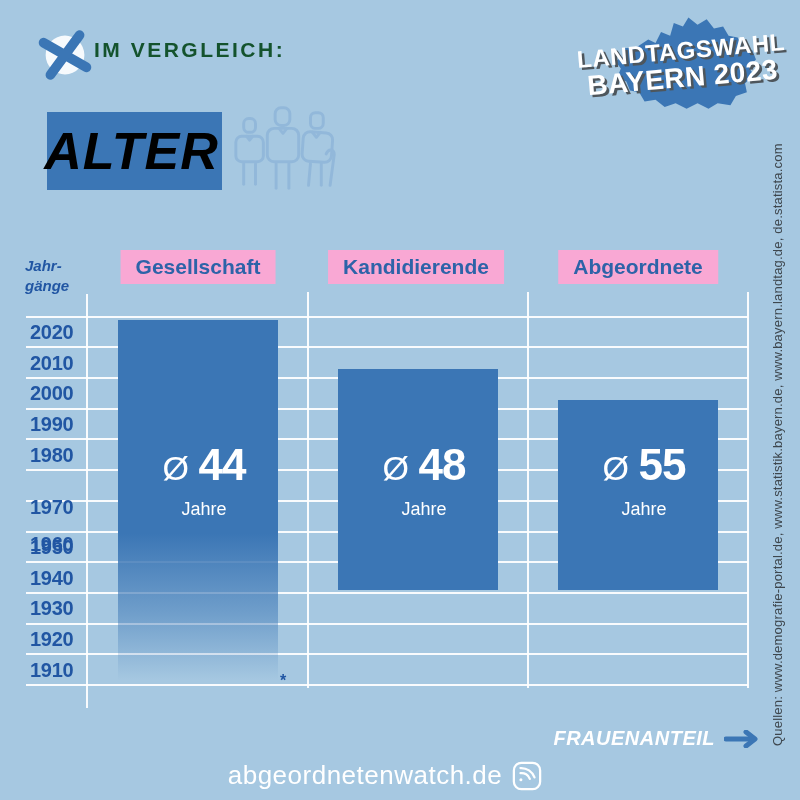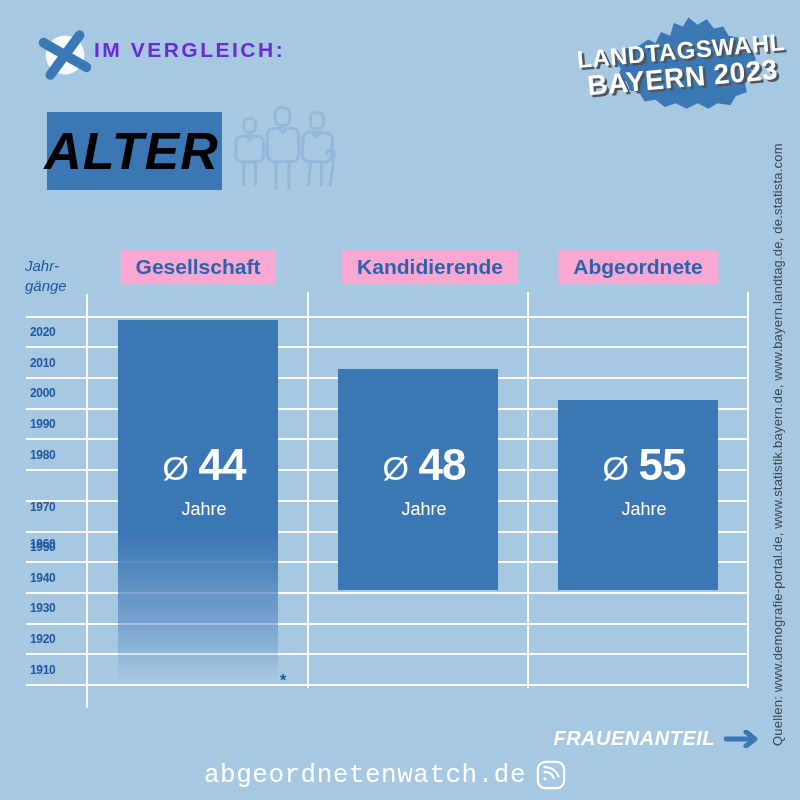--- a/index.html
+++ b/index.html
@@ -1,56 +1,56 @@
 <!DOCTYPE html>
 <html><head>
 <meta charset="utf-8">
 <style>
   html,body{margin:0;padding:0;background:#8fa8bc;}
   .canvas{position:relative;width:800px;height:800px;background:#a6c8e1;overflow:hidden;
           font-family:"Liberation Sans", sans-serif;}
   
   .x-logo{position:absolute;left:34px;top:24px;width:62px;height:62px;}
-  .kicker{position:absolute;left:94px;top:38px;color:#6d28d9;font-size:21px;font-weight:700;
+  .kicker{position:absolute;left:94px;top:38px;color:#14532d;font-size:21px;font-weight:700;
           letter-spacing:2.5px;}
   .badge{position:absolute;left:590px;top:12px;width:195px;height:105px;}
   .badge svg{position:absolute;left:0;top:0;}
   .badge-text{position:absolute;left:-12px;right:0;top:26px;text-align:center;color:#ffffff;
               transform:rotate(-5deg);font-weight:700;line-height:1.05;
               text-shadow:2.5px 2.5px 0 #4e565c;}
   .badge-line1{font-size:24px;letter-spacing:0.5px;}
   .badge-line2{font-size:28px;letter-spacing:0.5px;}
   
   .title-box{position:absolute;left:47px;top:112px;width:175px;height:78px;background:#3b76b5;
              display:flex;align-items:center;justify-content:center;}
   .title-box span{color:#000000;font-size:52px;font-weight:700;font-style:italic;letter-spacing:1px;
                   padding-right:6px;}
   .people-icon{position:absolute;left:228px;top:106px;}
   
-  .axis-title{position:absolute;left:25px;top:256px;color:#2156a3;font-size:15px;font-weight:400;
+  .axis-title{position:absolute;left:25px;top:256px;color:#2156a3;font-size:15px;font-weight:700;
               font-style:italic;line-height:20px;}
   .col-header{position:absolute;top:250px;transform:translateX(-50%);background:#f9a8d4;
               color:#2d63a8;font-size:21px;font-weight:700;padding:5px 15px;white-space:nowrap;}
   .hline{position:absolute;left:26px;width:722px;height:2px;background:rgba(255,255,255,.93);}
   .vline{position:absolute;width:2px;background:rgba(255,255,255,.93);}
-  .ylab{position:absolute;left:30px;color:#2156a3;font-size:12px;font-weight:700;
+  .ylab{position:absolute;left:30px;color:#2156a3;font-size:20px;font-weight:700;
         letter-spacing:-0.3px;line-height:20px;}
   .bar{position:absolute;width:160px;}
   .bar-val{position:absolute;width:172px;text-align:center;color:#ffffff;}
   .bar-val .avg{font-size:34px;font-weight:400;}
   .bar-val .num{font-size:44px;font-weight:700;letter-spacing:-1px;}
   .bar-val .unit{display:block;font-size:18px;font-weight:400;margin-top:9px;}
   .bar-note{position:absolute;color:#2156a3;font-size:16px;font-weight:700;}
   
   .footnote{position:absolute;left:30px;top:730px;font-size:14px;color:#2f6ac2;}
   .footnote .marker{color:#1c4a9b;font-weight:700;margin-right:3px;}
   .next-link{position:absolute;right:42px;top:727px;display:flex;align-items:center;gap:9px;}
   .next-link .lbl{color:#ffffff;font-size:20px;font-weight:700;font-style:italic;letter-spacing:0.5px;}
   .site-row{position:absolute;left:0;right:30px;top:760px;display:flex;align-items:center;
-            justify-content:center;gap:10px;font-family:Liberation Mono, monospace;}
+            justify-content:center;gap:10px;}
   .site-row .site{color:#ffffff;font-size:26px;letter-spacing:0.5px;}
   .sources{position:absolute;left:770px;top:746px;width:730px;transform:rotate(-90deg);
            transform-origin:0 0;font-size:13px;color:#3e474e;white-space:nowrap;letter-spacing:0.2px;}
 </style>
 </head>
 <body>
 
 <div class="canvas">
 
   <svg class="x-logo" viewBox="0 0 64 64">
@@ -95,21 +95,21 @@
     <line x1="84" y1="58" x2="82" y2="80"></line>
     <line x1="95" y1="58" x2="95" y2="80"></line>
     <path d="M100,48 c3,-7 9,-4 8,2 l-4,30"></path>
   </svg>
 
   <div class="axis-title">
     <div>Jahr-</div>
     <div>gänge</div>
   </div>
   <div class="col-header" style="left:198px">Gesellschaft</div>
-  <div class="col-header" style="left:430px">Kandidierende</div>
+  <div class="col-header" style="left:416px">Kandidierende</div>
   <div class="col-header" style="left:638px">Abgeordnete</div>
   <div id="chart-layer">
       <div class="hline" style="top: 315.65px;"></div>
       <div class="hline" style="top: 346.35px;"></div>
       <div class="hline" style="top: 377.05px;"></div>
       <div class="hline" style="top: 407.75px;"></div>
       <div class="hline" style="top: 438.45px;"></div>
       <div class="hline" style="top: 469.15px;"></div>
       <div class="hline" style="top: 499.85px;"></div>
       <div class="hline" style="top: 530.55px;"></div>

